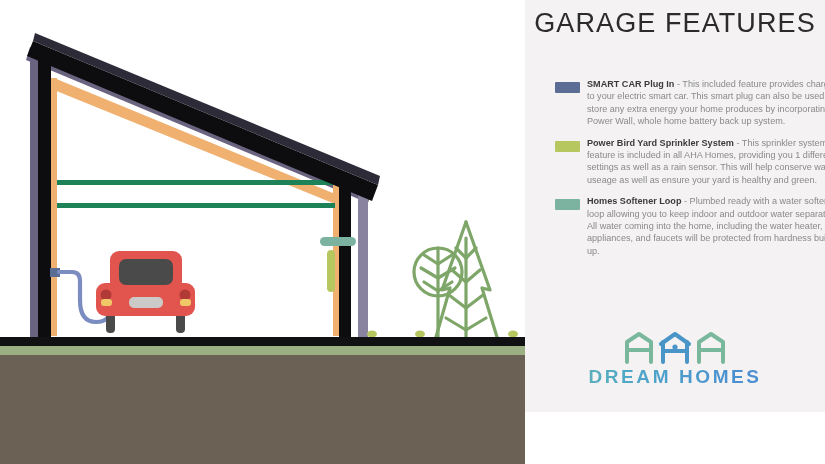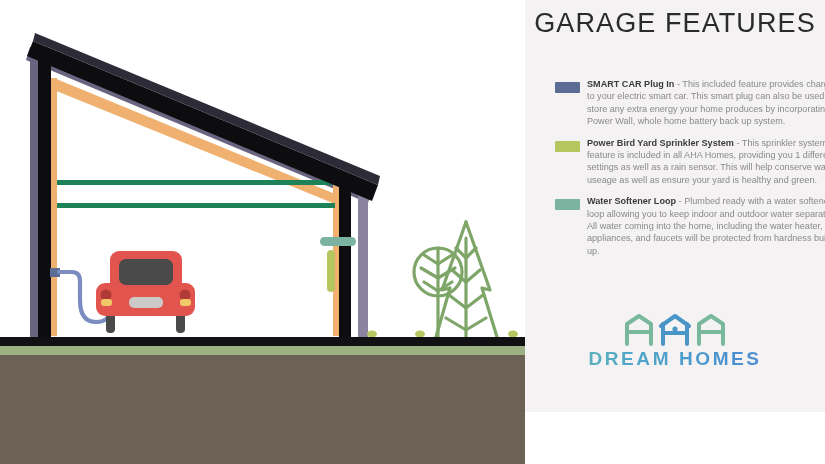--- a/index.html
+++ b/index.html
@@ -41,21 +41,21 @@
     font-size:9.1px;
     line-height:12.4px;
     color:#8a8a8a;
     text-align:left;
     font-family:"Liberation Sans", sans-serif;
   }
   .fhead { font-weight:bold; color:#3b3b3b; }
   .fdash { color:#8a8a8a; font-weight:normal; }
 
   
-  #logo { position:absolute; left:0; top:312px; width:300px; text-align:center; }
+  #logo { position:absolute; left:0; top:330px; width:300px; text-align:center; }
   #logo-mark { display:block; margin:0 auto; }
   #logo-text {
     margin-top:2px;
     font-size:19px;
     font-weight:bold;
     letter-spacing:2.6px;
     background:linear-gradient(90deg,#6fb9a8 0%, #4fa8c8 35%, #4a90d0 70%, #5b8fd6 100%);
     -webkit-background-clip:text;
     background-clip:text;
     color:#4a95c8;
@@ -176,21 +176,21 @@
         <div class="ftext"><span class="fhead">SMART CAR Plug In</span><span class="fdash"> - </span><span>This included feature provides charge to your electric smart car. This smart plug can also be used to store any extra energy your home produces by incorporating a Power Wall, whole home battery back up system.</span></div>
       </div>
 
       <div class="feature">
         <span class="swatch" style="background:#b5c75e"></span>
         <div class="ftext"><span class="fhead">Power Bird Yard Sprinkler System</span><span class="fdash"> - </span><span>This sprinkler system feature is included in all AHA Homes, providing you 1 different settings as well as a rain sensor. This will help conserve water useage as well as ensure your yard is healthy and green.</span></div>
       </div>
 
       <div class="feature">
         <span class="swatch" style="background:#7bb3a0"></span>
-        <div class="ftext"><span class="fhead">Water Softener Loop</span><span class="fdash"> - </span><span>Plumbed ready with a water softener loop allowing you to keep indoor and outdoor water separate.  All water coming into the home, including the water heater, appliances, and faucets will be protected from hardness build up.</span></div>
+        <div class="ftext"><span class="fhead">Homes Softener Loop</span><span class="fdash"> - </span><span>Plumbed ready with a water softener loop allowing you to keep indoor and outdoor water separate.  All water coming into the home, including the water heater, appliances, and faucets will be protected from hardness build up.</span></div>
       </div>
     </div>
 
     <div id="logo">
       <svg id="logo-mark" width="108" height="34" viewBox="0 0 108 34" fill="none" stroke-linecap="round" stroke-linejoin="round">
 
         <g stroke="#79b89c" stroke-width="4">
           <polyline points="6,32 6,12 18,4 30,12 30,32"></polyline>
           <line x1="6" y1="20" x2="30" y2="20"></line>
         </g>

